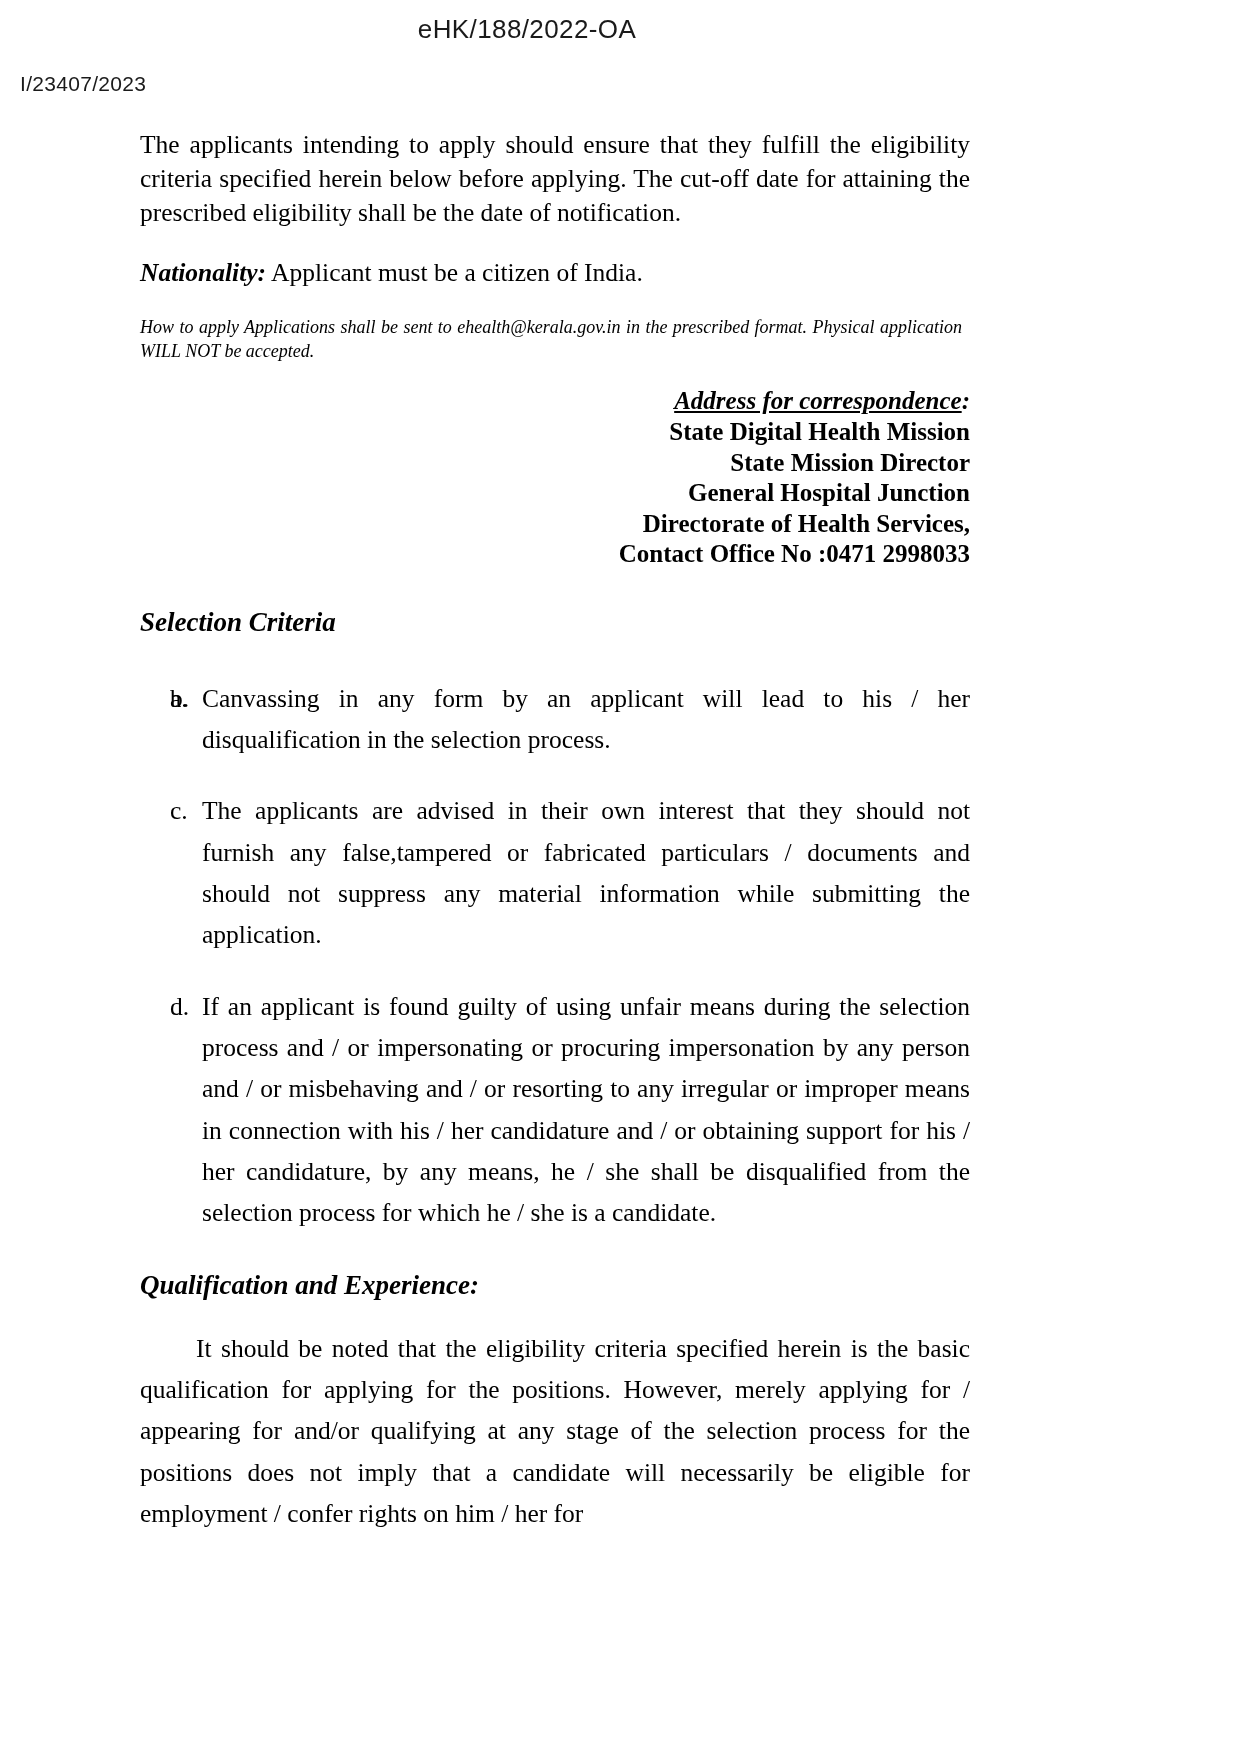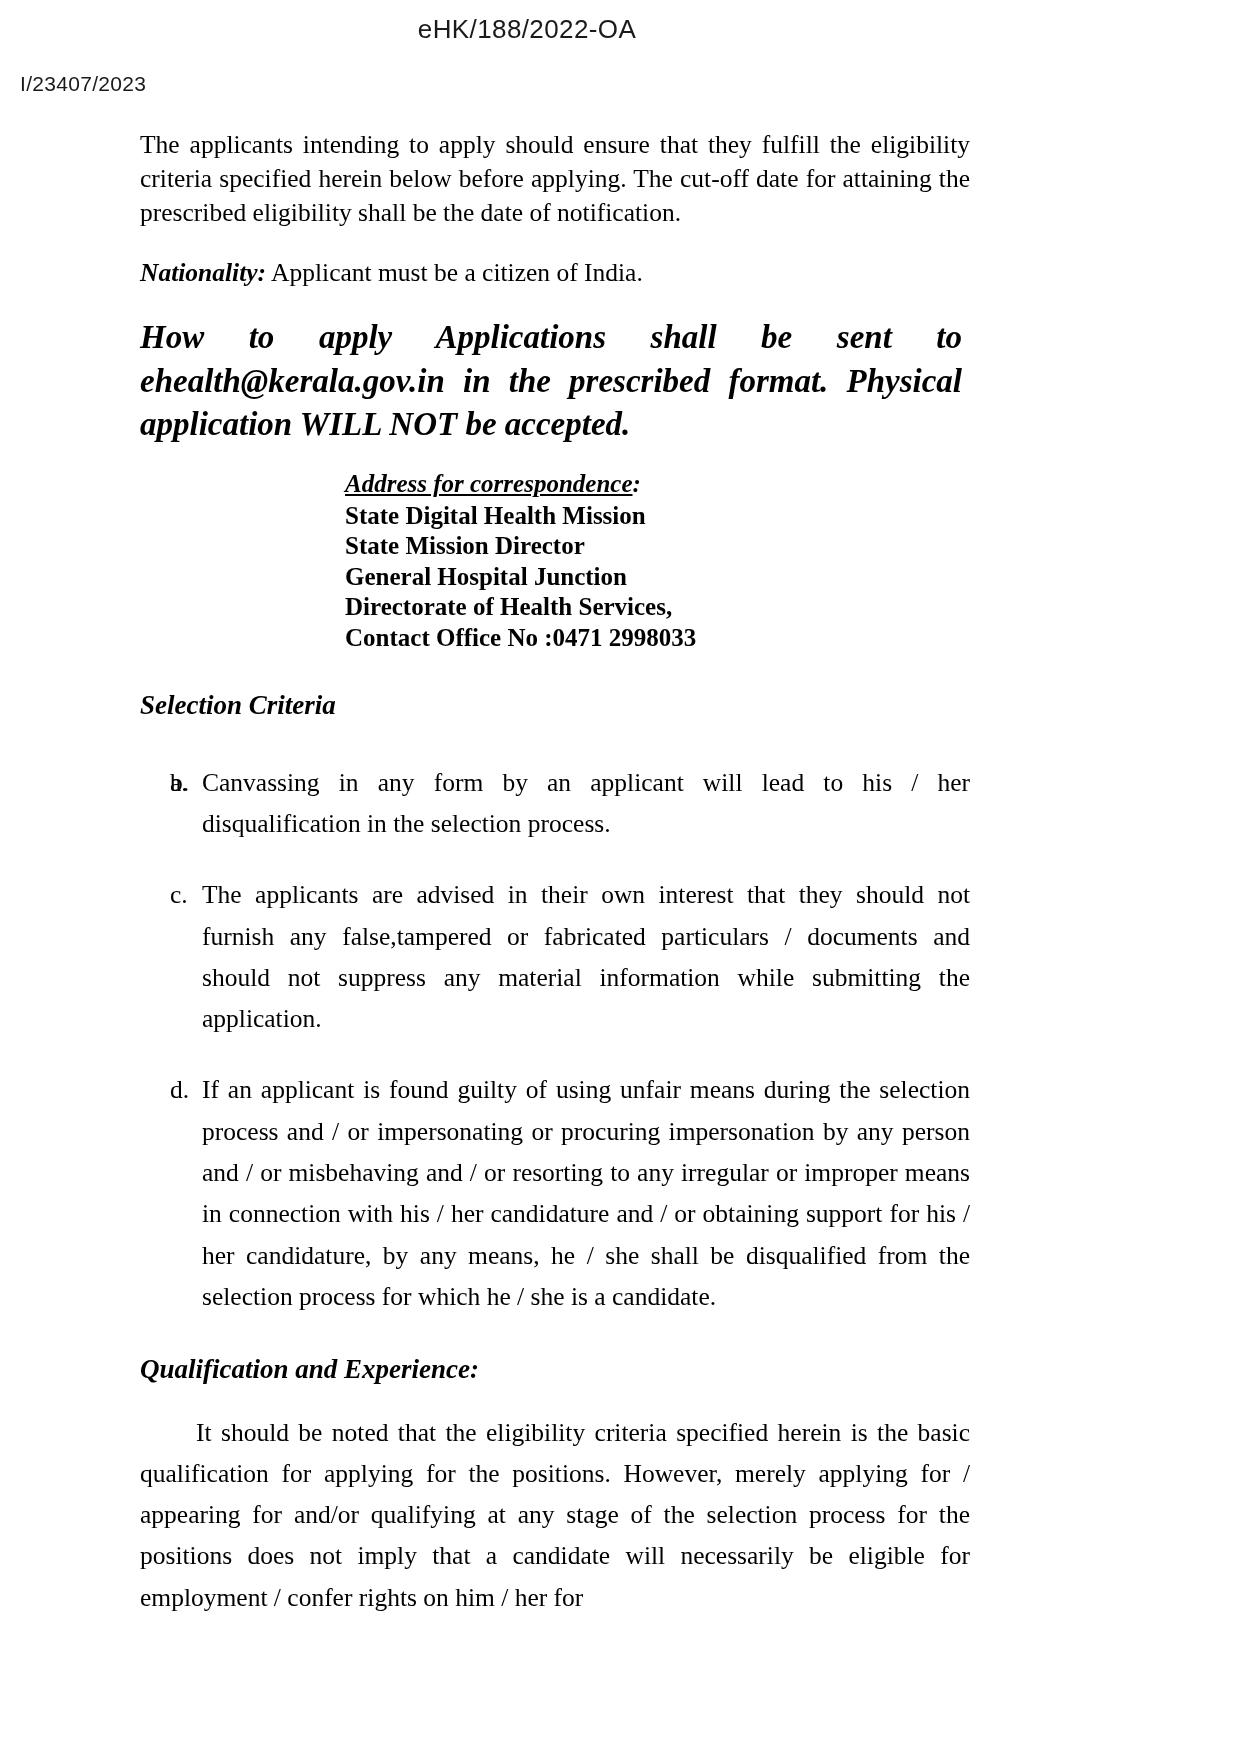--- a/index.html
+++ b/index.html
@@ -59,33 +59,34 @@
     line-height: 1.33;
     text-align: justify;
     text-justify: inter-word;
   }
   p.para:last-child { margin-bottom: 0; }
 
   .bi { font-weight: bold; font-style: italic; }
 
   p.howto {
     margin: 0 8px 22px 0;
-    font-size: 33px;
+    font-size: 18px;
     line-height: 1.33;
     text-align: justify;
-    font-weight: bold;
+    font-weight: normal;
     font-style: italic;
   }
 
   
   .address-block {
     margin: 0 0 0 205px;
     font-size: 25px;
     line-height: 1.22;
     font-weight: bold;
+    text-align: right;
   }
   .address-title {
     font-weight: bold;
     font-style: italic;
     display: inline-block;
     margin-bottom: 1px;
   }
   .address-title .ul {
     text-decoration: underline;
   }

